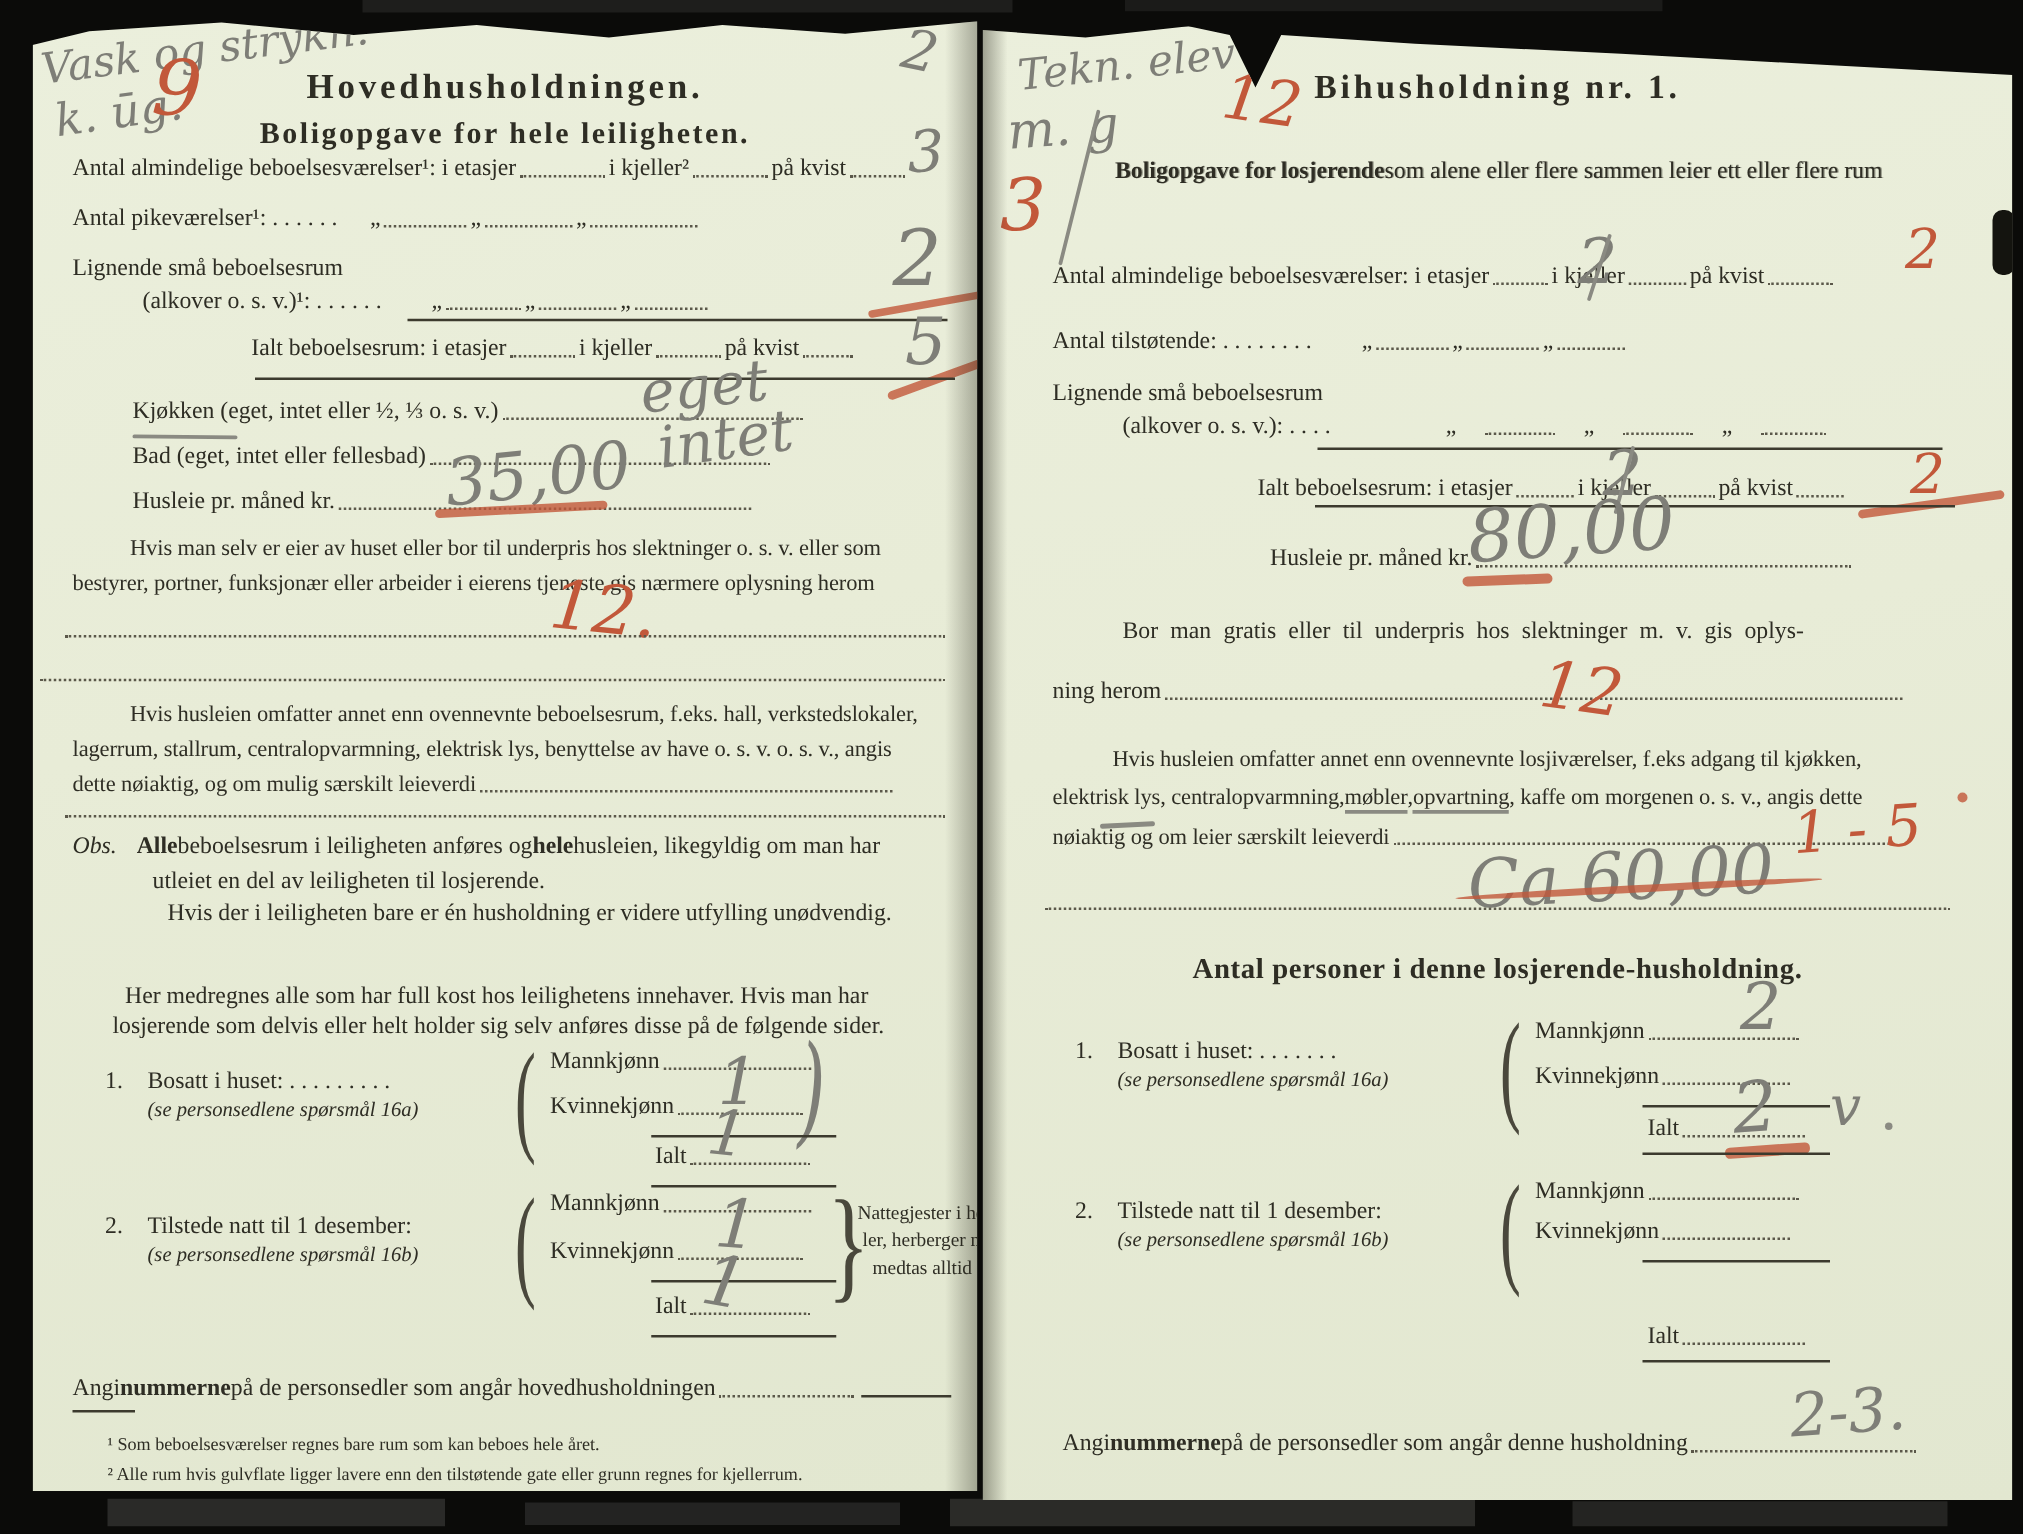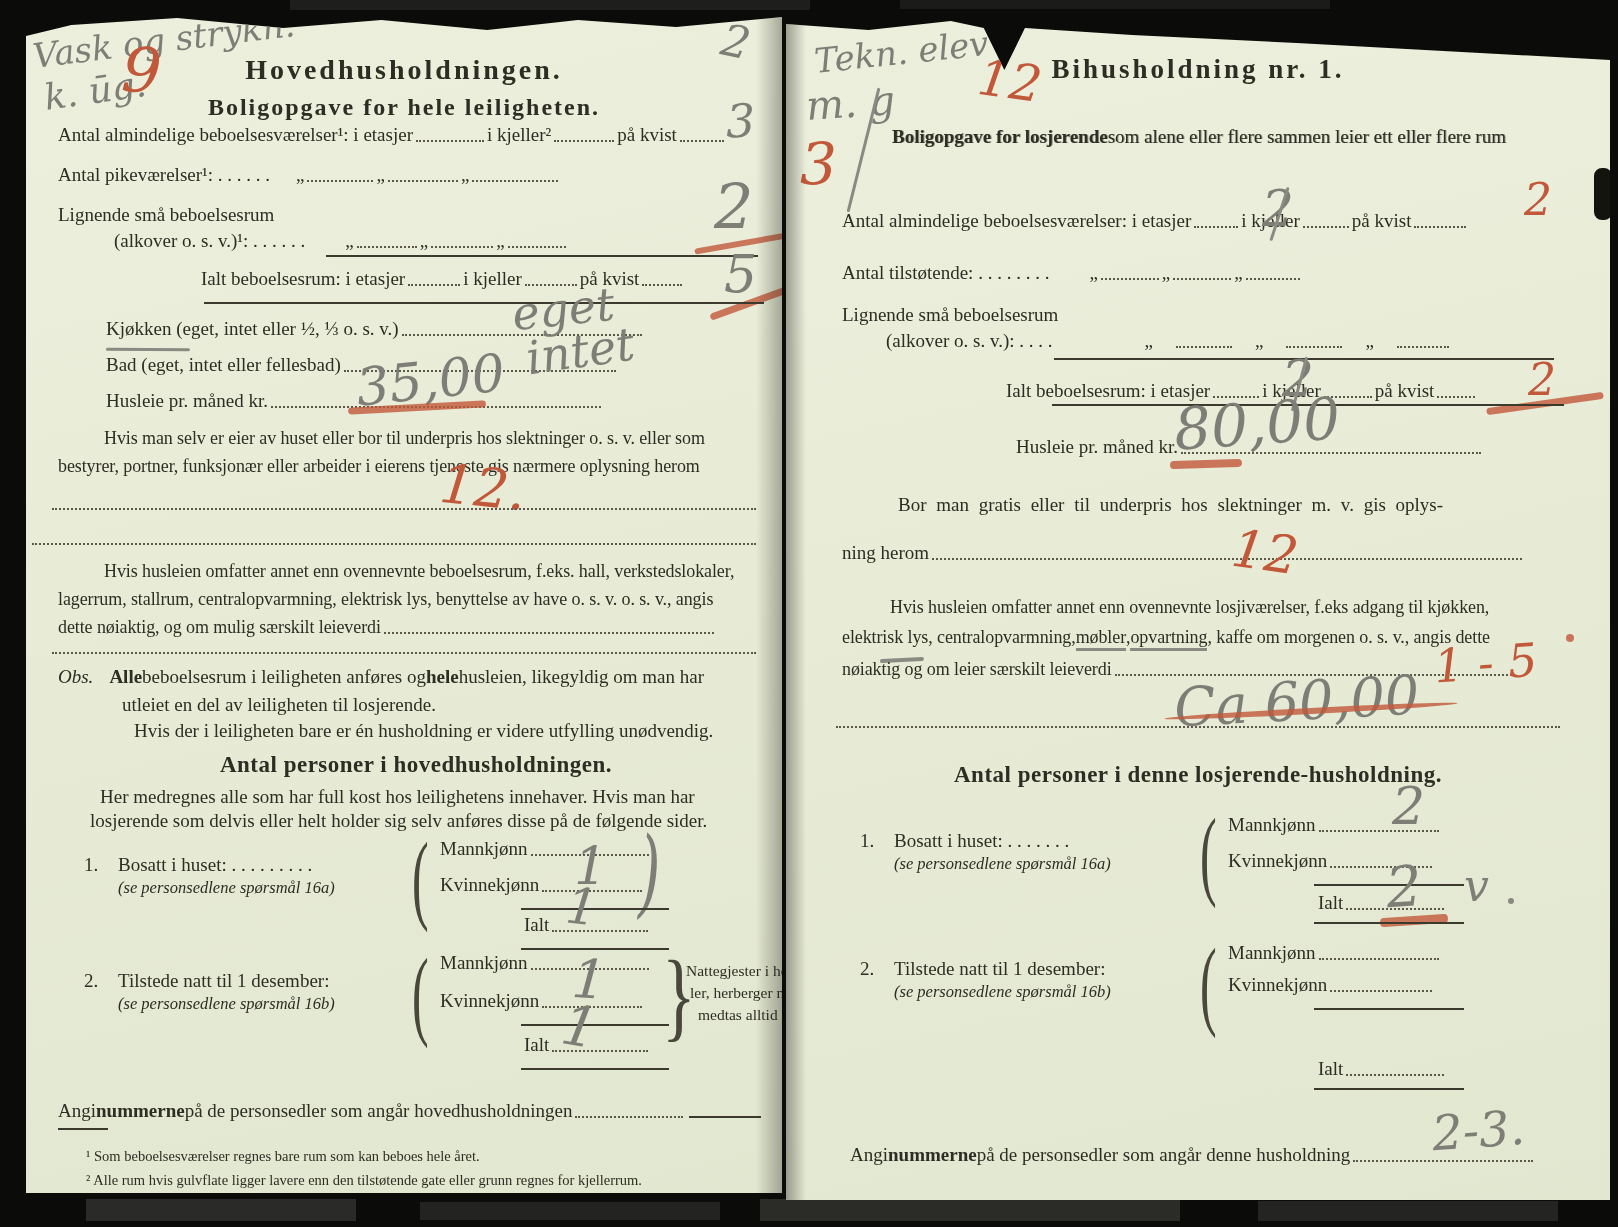--- a/index.html
+++ b/index.html
@@ -153,21 +153,20 @@
     <span class="i">Obs.</span>
       <span class="sp" style="width:16px;"></span>
     <span class="b">Alle</span>
     <span> beboelsesrum i leiligheten anføres og </span>
     <span class="b">hele</span>
     <span> husleien, likegyldig om man har</span>
   </div>
   <div class="el print body" style="left:96px;top:682px;">utleiet en del av leiligheten til losjerende.</div>
   <div class="el print body" style="left:108px;top:708px;">Hvis der i leiligheten bare er én husholdning er videre utfylling unødvendig.</div>
 
-  <div class="el print hd" style="left:20px;width:740px;top:740px;">Antal personer i hovedhusholdningen.</div>
   <div class="el print body" style="left:74px;top:774px;">Her medregnes alle som har full kost hos leilighetens innehaver.  Hvis man har</div>
   <div class="el print body" style="left:64px;top:798px;">losjerende som delvis eller helt holder sig selv anføres disse på de følgende sider.</div>
 
   <div class="el print body" style="left:58px;top:842px;">1.</div>
   <div class="el print body" style="left:92px;top:842px;">Bosatt i huset: .   .   .   .   .   .   .   .   .</div>
   <div class="el print small i" style="left:92px;top:866px;">(se personsedlene spørsmål 16a)</div>
   <div class="el brace" style="left:386px;top:816px;">(</div>
   <div class="el row print body" style="left:414px;top:826px;">
     <span>Mannkjønn</span>
       <span class="d" style="width:118px;"></span>
@@ -254,21 +253,21 @@
       <span class="sp" style="width:40px;"></span>
     <span>„</span>
       <span class="d" style="width:58px;"></span>
     <span>„</span>
       <span class="d" style="width:58px;"></span>
     <span>„</span>
       <span class="d" style="width:54px;"></span>
   </div>
 
   <div class="el print body" style="left:56px;top:296px;">Lignende små beboelsesrum</div>
-  <div class="el row print body" style="left:100px;top:322px;width:650px;gap:20px;">
+  <div class="el row print body" style="left:112px;top:322px;width:650px;gap:20px;">
     <span>(alkover o. s. v.):    .   .   .   .</span>
       <span class="sp" style="width:52px;"></span>
     <span>„</span>
       <span class="d" style="width:56px;"></span>
     <span>„</span>
       <span class="d" style="width:56px;"></span>
     <span>„</span>
       <span class="d" style="width:52px;"></span>
   </div>
   <div class="solid" style="left:268px;top:350px;width:500px;"></div>

